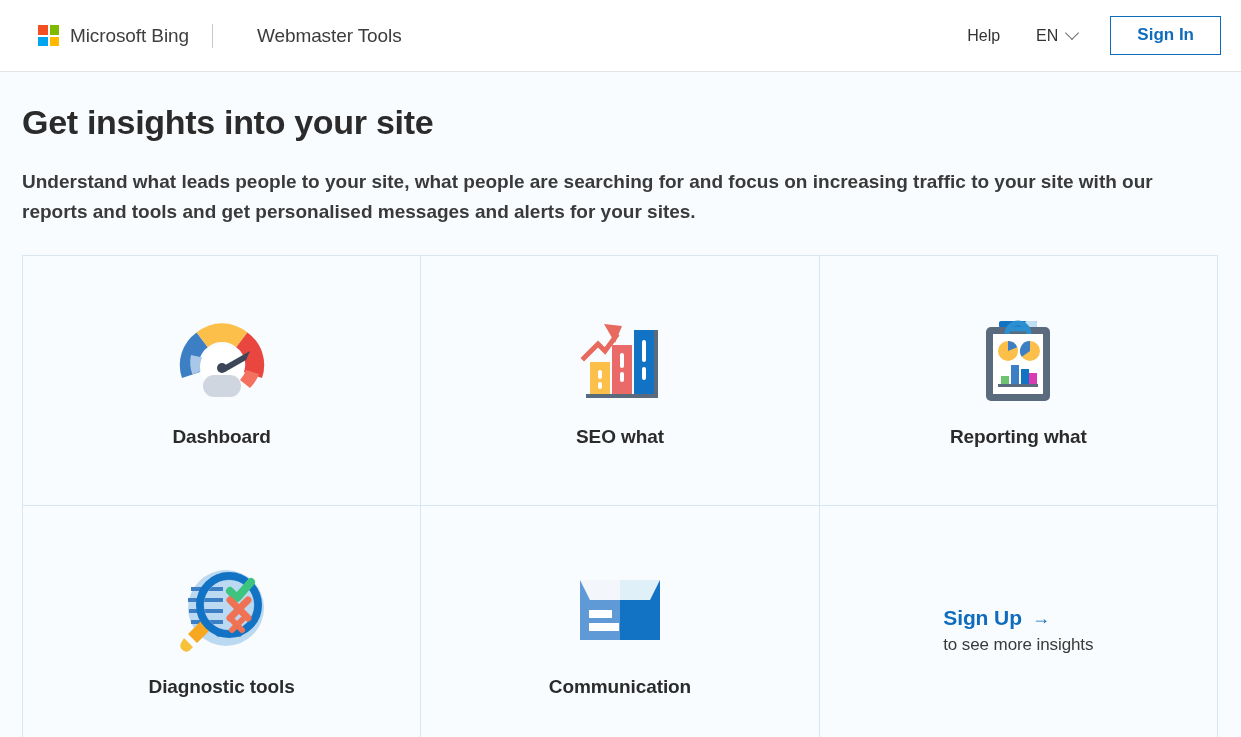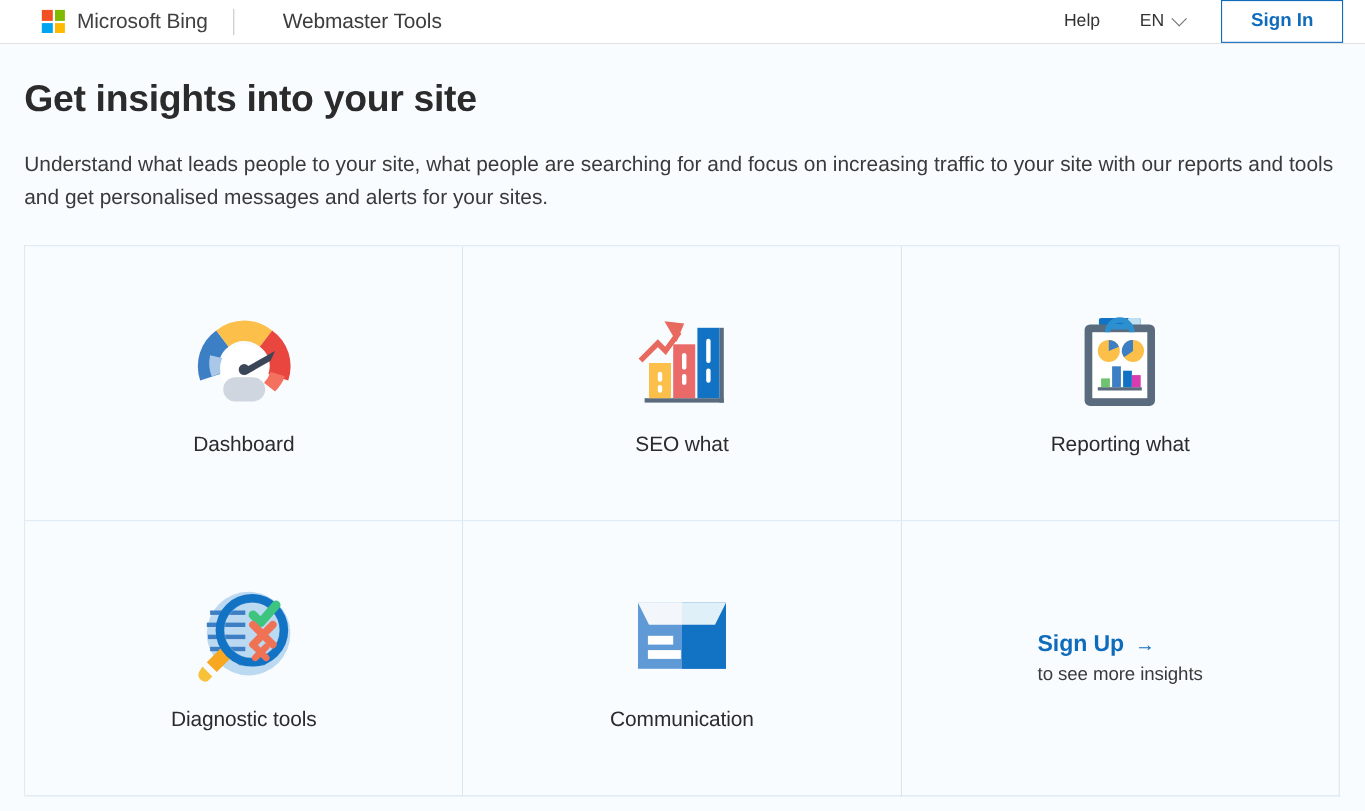--- a/index.html
+++ b/index.html
@@ -12,21 +12,21 @@
 
   body {
     font-family: "Liberation Sans", sans-serif;
     background: #f9fcfe;
     color: #1b1b1b;
     -webkit-font-smoothing: antialiased;
   }
 
   
   .header {
-    height: 40px;
+    height: 72px;
     background: #ffffff;
     border-bottom: 1px solid #e3e3e3;
     display: flex;
     align-items: center;
     padding: 0 20px 0 38px;
     position: relative;
   }
 
   .brand {
     display: flex;
@@ -148,21 +148,21 @@
     line-height: 1.2;
     margin-bottom: 24px;
   }
 
   .page-desc {
     font-size: 19px;
     line-height: 1.58;
     color: #3a3a3a;
     max-width: 1200px;
     margin-bottom: 28px;
-    font-weight: 400;
+    font-weight: 700;
   }
 
   
   .card-grid {
     border: 1px solid #d8e6f2;
     border-right: none;
     border-bottom: none;
     display: grid;
     grid-template-columns: repeat(3, 1fr);
     grid-template-rows: 250px 250px;
@@ -188,21 +188,21 @@
     width: 96px;
     display: flex;
     align-items: center;
     justify-content: center;
     margin-bottom: 18px;
   }
 
   .card-label {
     font-size: 19px;
     color: #2b2b2b;
-    font-weight: 400;
+    font-weight: 700;
     text-align: center;
     letter-spacing: -0.1px;
   }
 
   
   .card.signup {
     align-items: center;
     justify-content: center;
   }
   .signup-inner {

